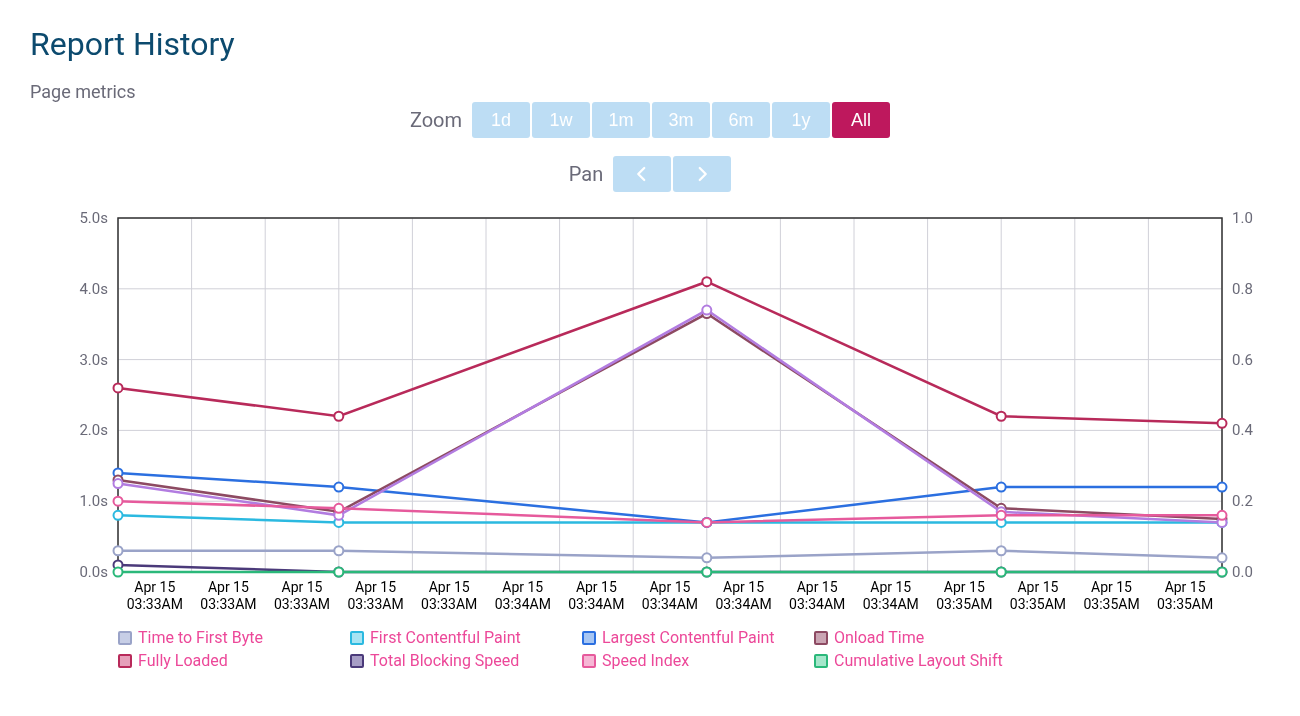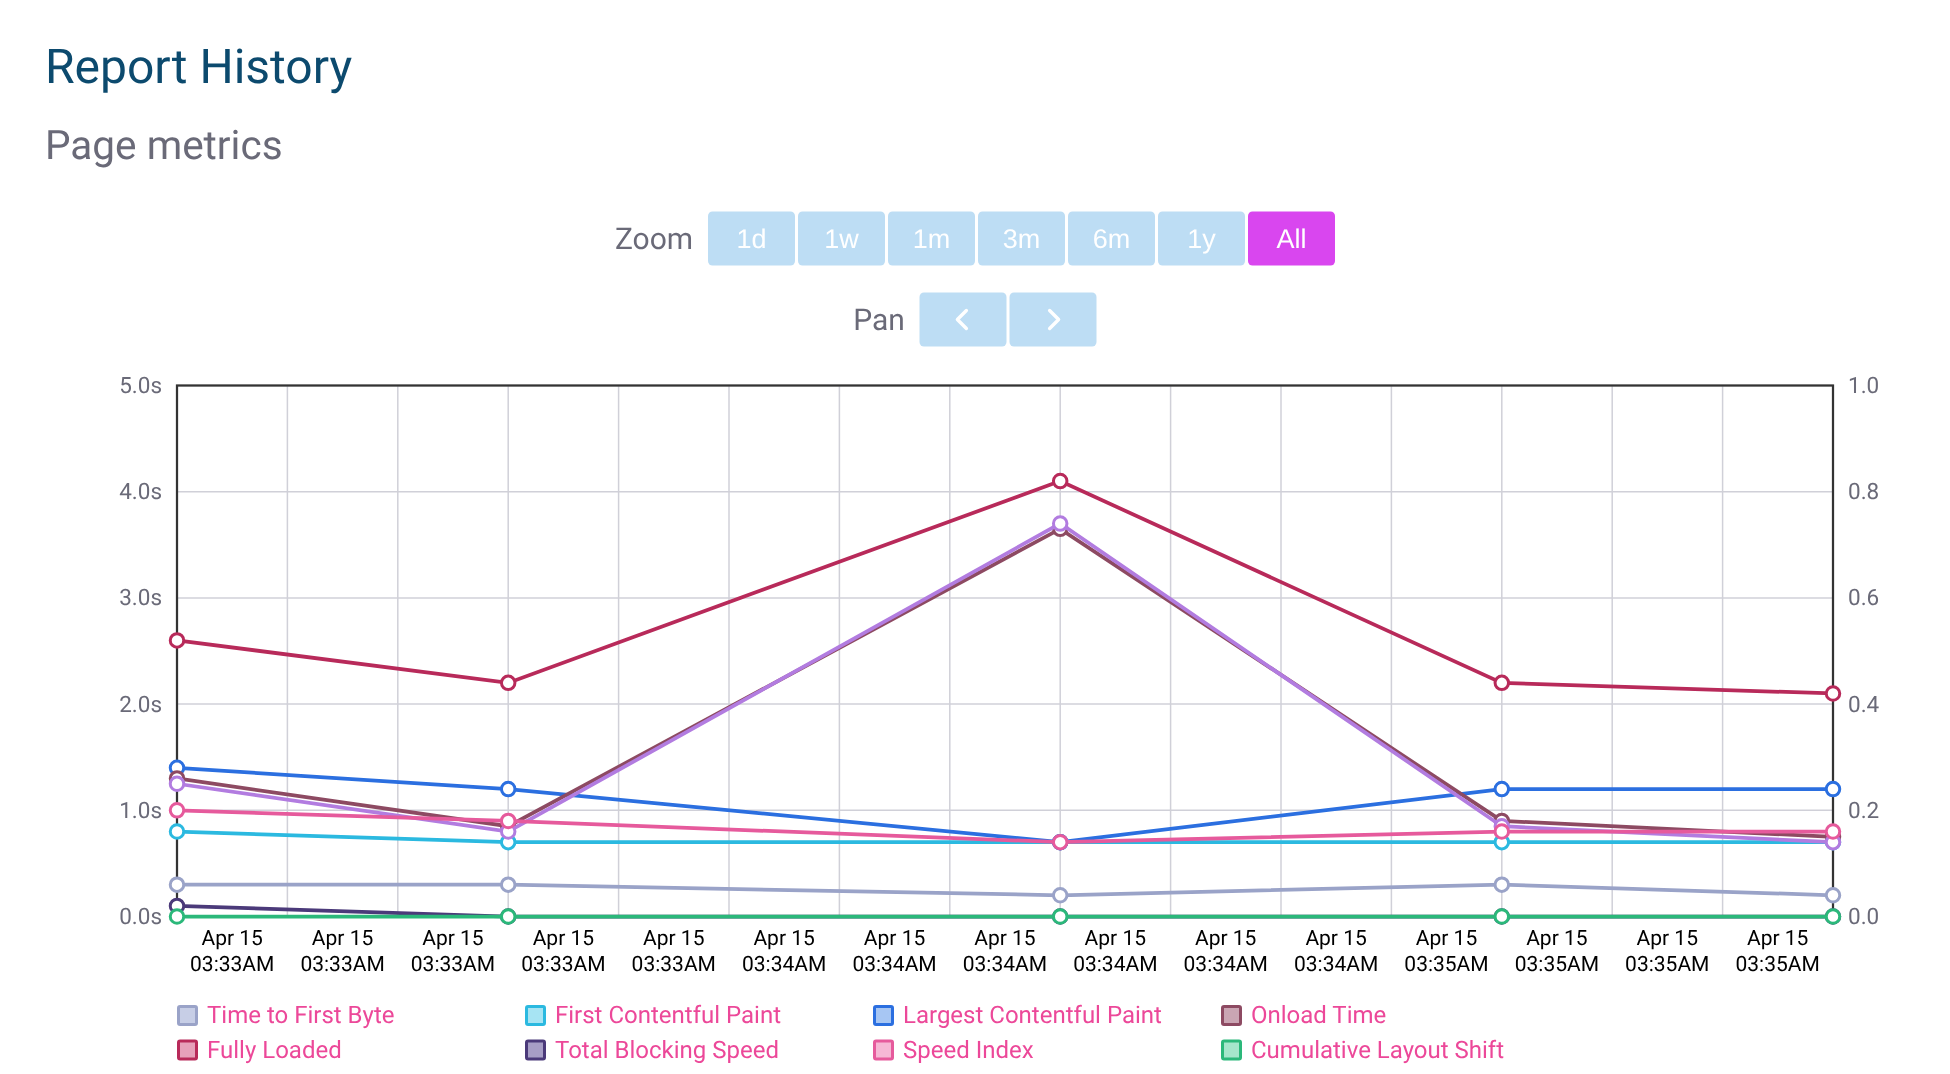--- a/index.html
+++ b/index.html
@@ -11,24 +11,23 @@
     padding: 25px 30px 20px 30px;
     color: #667;
   }
   .page-title {
     font-size: 32px;
     font-weight: 400;
     color: #0c4a6e;
     margin-bottom: 18px;
   }
   .subtitle {
-    font-size: 27px;
+    font-size: 18px;
     font-weight: 400;
     color: #6a6a78;
-    margin-bottom: 28px;
   }
   .controls-row {
     display: flex;
     justify-content: flex-end;
     align-items: center;
     gap: 18px;
     margin-bottom: 12px;
     flex-direction: column;
   }
   .ctrl-group {
@@ -52,21 +51,21 @@
     height: 36px;
     min-width: 58px;
     padding: 16px 14px;
     border-radius: 3px;
     cursor: pointer;
     display: flex;
     align-items: center;
     justify-content: center;
   }
   .zoom-btn.active {
-    background: #d946ef;
+    background: #be185d;
   }
   .pan-btn svg { width: 18px; height: 18px; }
   .chart-area {
     position: relative;
     width: 100%;
     height: 418px;
   }
   .chart-svg { display:block; }
   .x-axis-labels {
     display:flex;

